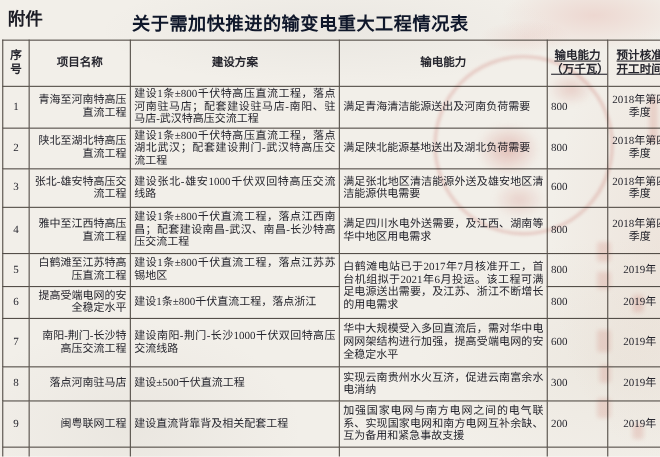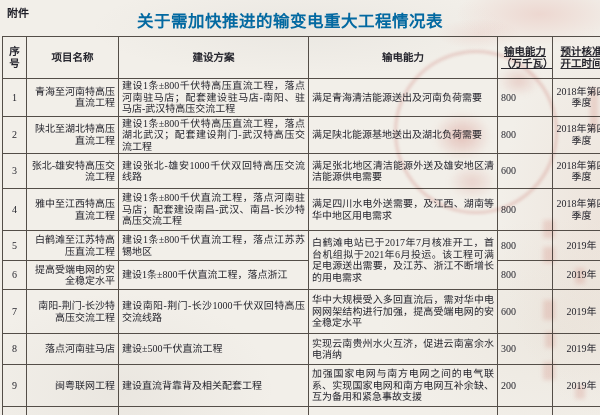--- a/index.html
+++ b/index.html
@@ -15,28 +15,27 @@
       radial-gradient(ellipse 60px 22px at 478px 34px, rgba(216,130,120,0.14), transparent 70%),
       radial-gradient(ellipse 300px 70px at 300px 28px, rgba(140,140,140,0.08), transparent 70%),
       radial-gradient(ellipse 140px 280px at 598px 220px, rgba(212,172,152,0.16), transparent 70%),
       radial-gradient(ellipse 220px 140px at 120px 390px, rgba(165,155,145,0.10), transparent 70%),
       radial-gradient(ellipse 260px 160px at 560px 330px, rgba(205,190,170,0.15), transparent 70%);
     font-family: "Liberation Serif", serif;
     color: #26262e;
   }
   .attachment {
     position: absolute; left: 7px; top: 4px;
-    font-size: 11px; font-weight: bold; color: #1d1d26;
+    font-size: 16px; font-weight: bold; color: #1d1d26;
   }
   .title {
     position: absolute; left: 120px; top: 8px; width: 340px;
-    text-align: center;
     font-family: "Liberation Sans", sans-serif;
     font-weight: bold; font-size: 16.5px; letter-spacing: 0.5px;
-    color: #0369a1;
+    color: #0f172a;
     white-space: nowrap;
   }
   table.doc {
     position: absolute; left: 2px; top: 36px;
     width: 608px;
     border-collapse: collapse;
     table-layout: fixed;
   }
   table.doc th, table.doc td {
     border: 1px solid #544e48;
@@ -144,21 +143,21 @@
     <td class="c-name">张北-雄安特高压交流工程</td>
     <td class="c-plan">建设张北-雄安1000千伏双回特高压交流线路</td>
     <td class="c-nec">满足张北地区清洁能源外送及雄安地区清洁能源供电需要</td>
     <td class="c-cap">600</td>
     <td class="c-time">2018年第四季度</td>
   </tr>
 
   <tr style="height:42px">
     <td class="c-seq">4</td>
     <td class="c-name">雅中至江西特高压直流工程</td>
-    <td class="c-plan">建设1条±800千伏直流工程，落点河南驻马店；配套建设南昌-武汉、南昌-长沙特高压交流工程</td>
+    <td class="c-plan">建设1条±800千伏直流工程，落点江西南昌；配套建设南昌-武汉、南昌-长沙特高压交流工程</td>
     <td class="c-nec">满足四川水电外送需要，及江西、湖南等华中地区用电需求</td>
     <td class="c-cap">800</td>
     <td class="c-time">2018年第四季度</td>
   </tr>
 
   <tr style="height:30px">
     <td class="c-seq">5</td>
     <td class="c-name">白鹤滩至江苏特高压直流工程</td>
     <td class="c-plan">建设1条±800千伏直流工程，落点江苏苏锡地区</td>
     <td class="c-nec" rowspan="2">白鹤滩电站已于2017年7月核准开工，首台机组拟于2021年6月投运。该工程可满足电源送出需要，及江苏、浙江不断增长的用电需求</td>

